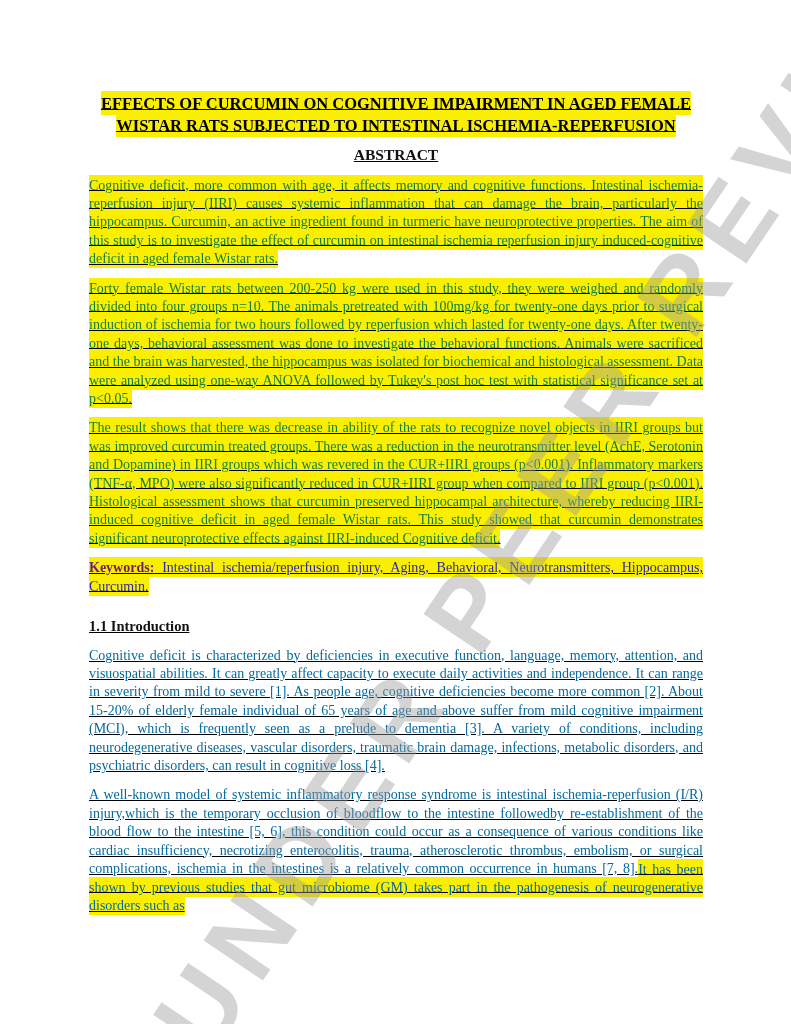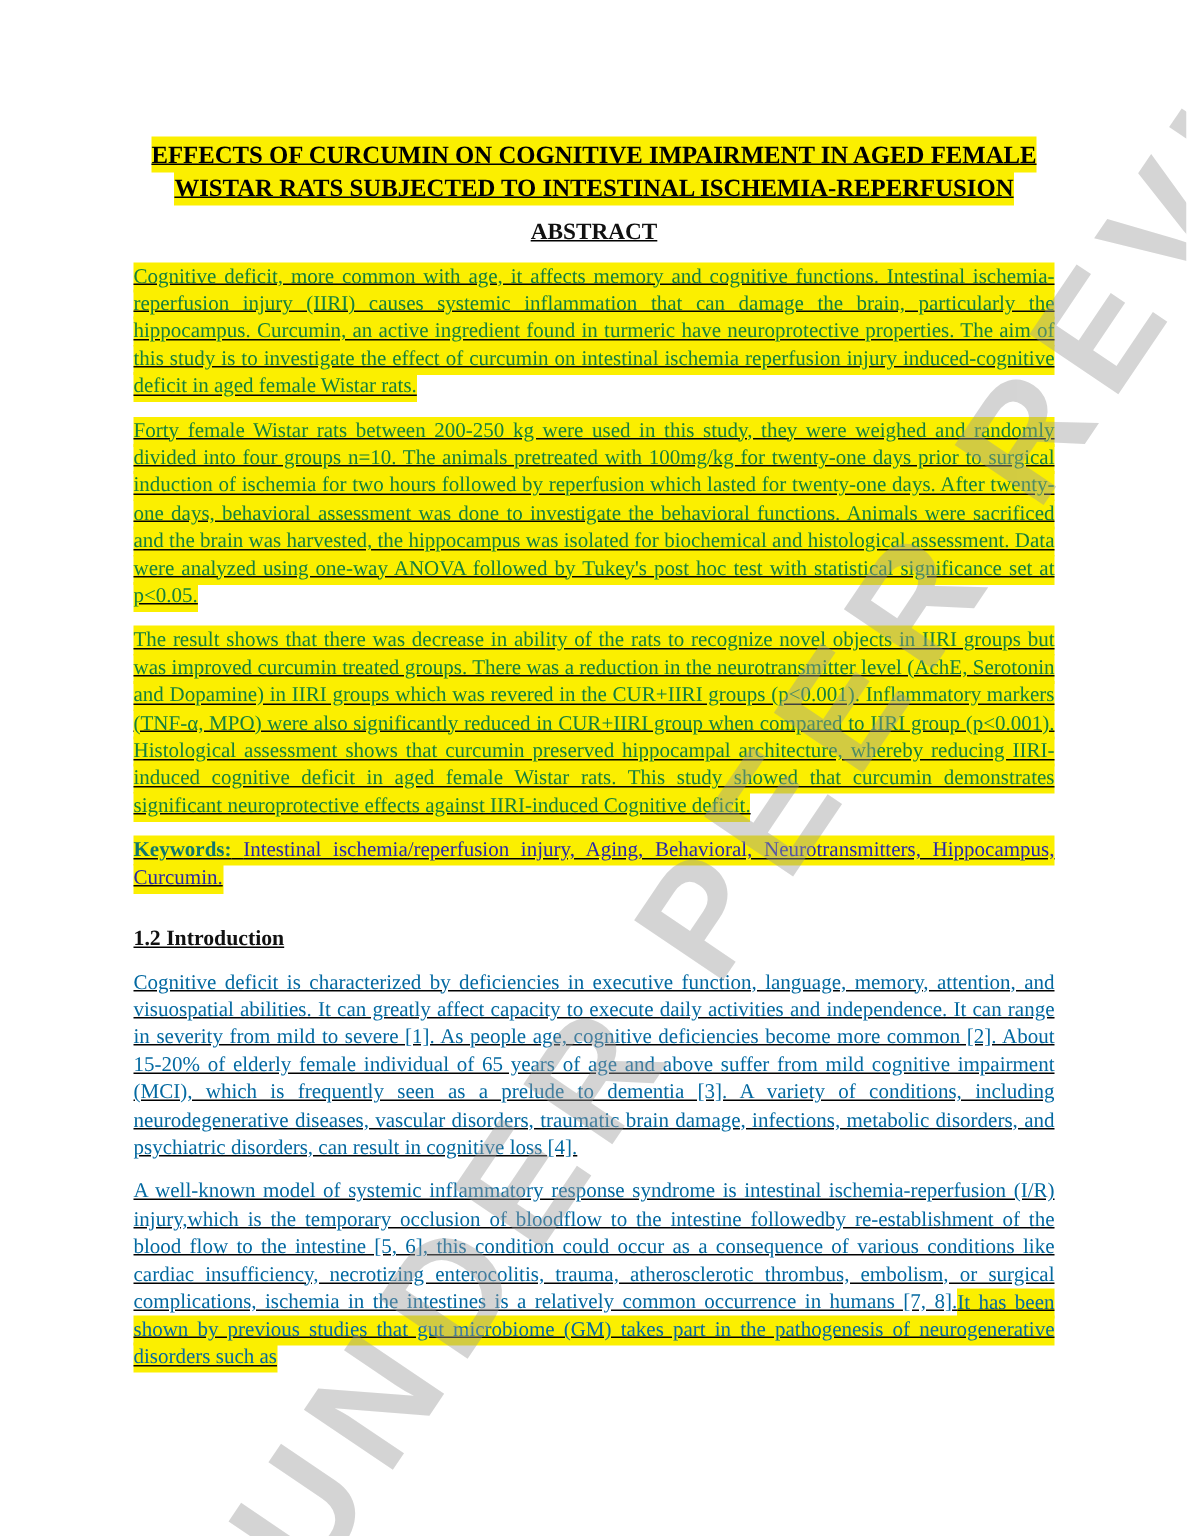--- a/index.html
+++ b/index.html
@@ -37,21 +37,21 @@
     line-height:18.4px;
     text-align:justify;
   }
   p.abstract-para{ color:#15803d; }
   p.body-para{ color:#0369a1; }
   mark.hl{
     background:#fbef00;
     color:inherit;
     padding:2.5px 0;
   }
-  .kw-label{ font-weight:bold; color:#0f766e; }
+  .kw-label{ font-weight:bold; color:#701a75; }
   .kw-text{ color:#2727ab; }
   h3.section-heading{
     margin:22px 0 12px 0;
     font-size:14.5px;
     font-weight:bold;
     color:#111111;
   }
   .watermark{
     position:absolute;
     left:-60px;top:530px;
@@ -82,20 +82,20 @@
     <h2 class="abstract-heading">ABSTRACT</h2>
 
     <p class="abstract-para"><mark class="hl">Cognitive deficit, more common with age, it affects memory and cognitive functions. Intestinal ischemia-reperfusion injury (IIRI) causes systemic inflammation that can damage the brain, particularly the hippocampus. Curcumin, an active ingredient found in turmeric have neuroprotective properties. The aim of this study is to investigate the effect of curcumin on intestinal ischemia reperfusion injury induced-cognitive deficit in aged female Wistar rats.</mark></p>
 
     <p class="abstract-para"><mark class="hl">Forty female Wistar rats between 200-250 kg were used in this study, they were weighed and randomly divided into four groups n=10. The animals pretreated with 100mg/kg for twenty-one days prior to surgical induction of ischemia for two hours followed by reperfusion which lasted for twenty-one days. After twenty-one days, behavioral assessment was done to investigate the behavioral functions. Animals were sacrificed and the brain was harvested, the hippocampus was isolated for biochemical and histological assessment. Data were analyzed using one-way ANOVA followed by Tukey's post hoc test with statistical significance set at p&lt;0.05.</mark></p>
 
     <p class="abstract-para"><mark class="hl">The result shows that there was decrease in ability of the rats to recognize novel objects in IIRI groups but was improved curcumin treated groups. There was a reduction in the neurotransmitter level (AchE, Serotonin and Dopamine) in IIRI groups which was revered in the CUR+IIRI groups (p&lt;0.001). Inflammatory markers (TNF-α, MPO) were also significantly reduced in CUR+IIRI group when compared to IIRI group (p&lt;0.001). Histological assessment shows that curcumin preserved hippocampal architecture, whereby reducing IIRI-induced cognitive deficit in aged female Wistar rats. This study showed that curcumin demonstrates significant neuroprotective effects against IIRI-induced Cognitive deficit.</mark></p>
 
     <p><mark class="hl"><span class="kw-label">Keywords:</span> <span class="kw-text">Intestinal ischemia/reperfusion injury, Aging, Behavioral, Neurotransmitters, Hippocampus, Curcumin.</span></mark></p>
 
-    <h3 class="section-heading">1.2 Introduction</h3>
+    <h3 class="section-heading">1.1 Introduction</h3>
 
     <p class="body-para">Cognitive deficit is characterized by deficiencies in executive function, language, memory, attention, and visuospatial abilities. It can greatly affect capacity to execute daily activities and independence. It can range in severity from mild to severe [1]. As people age, cognitive deficiencies become more common [2]. About 15-20% of elderly female individual of 65 years of age and above suffer from mild cognitive impairment (MCI), which is frequently seen as a prelude to dementia [3]. A variety of conditions, including neurodegenerative diseases, vascular disorders, traumatic brain damage, infections, metabolic disorders, and psychiatric disorders, can result in cognitive loss [4].</p>
 
     <p class="body-para"><span>A well-known model of systemic inflammatory response syndrome is intestinal ischemia-reperfusion (I/R) injury,which is the temporary occlusion of bloodflow to the intestine followedby re-establishment of the blood flow to the intestine [5, 6], this condition could occur as a consequence of various conditions like cardiac insufficiency, necrotizing enterocolitis, trauma, atherosclerotic thrombus, embolism, or surgical complications, ischemia in the intestines is a relatively common occurrence in humans [7, 8].</span><mark class="hl">It has been shown by previous studies that gut microbiome (GM) takes part in the pathogenesis of neurogenerative disorders such as</mark></p>
 
   </div>
 </div>
 
 </body></html>

